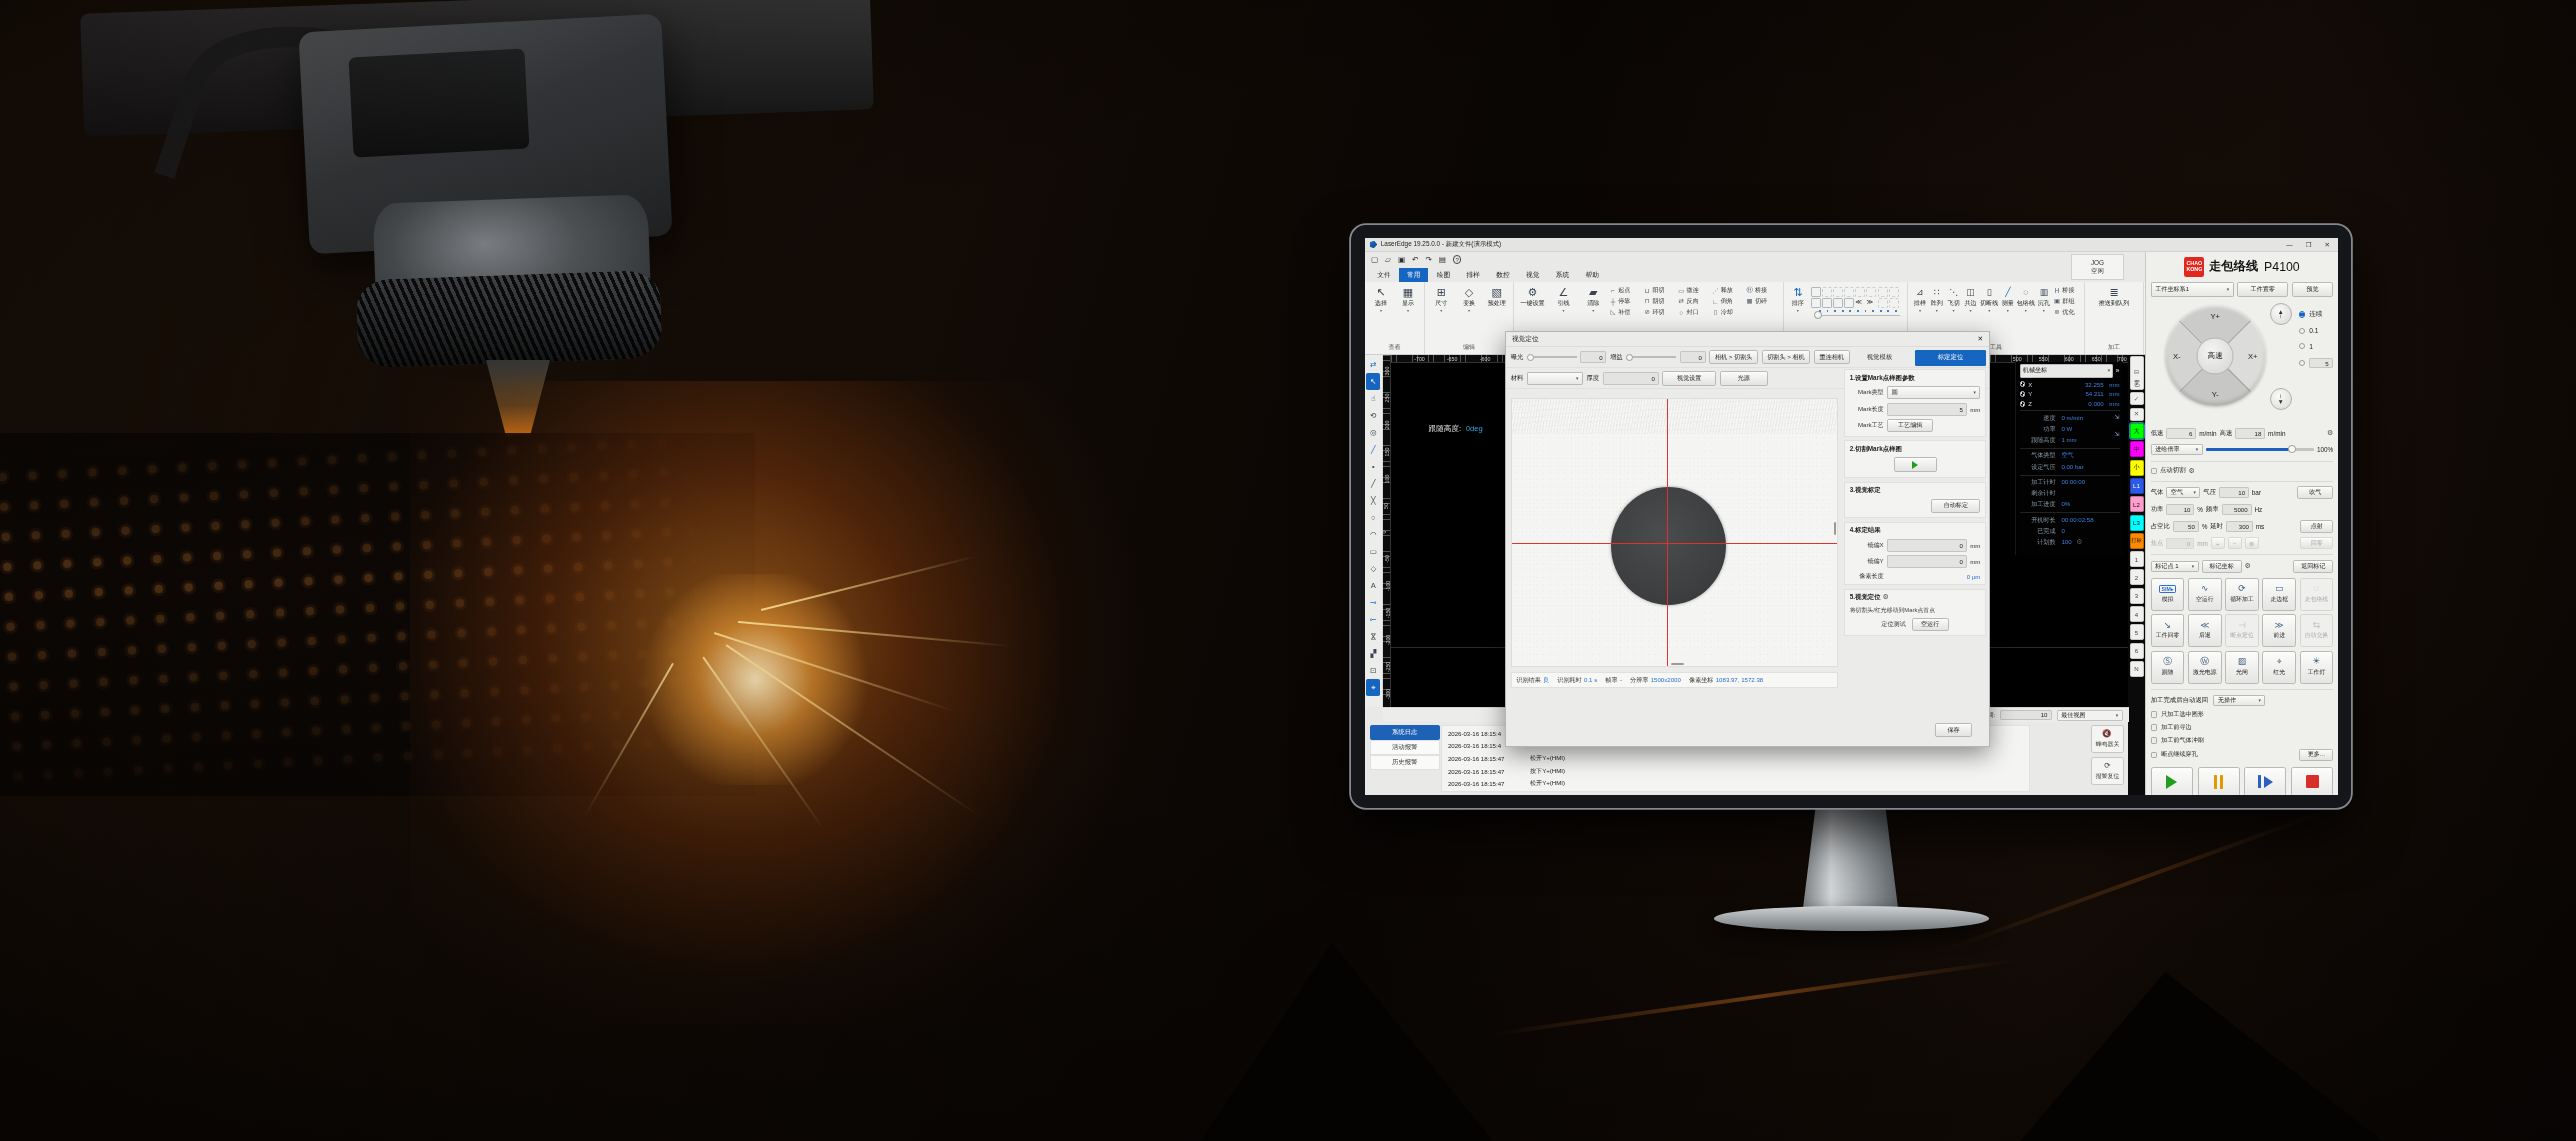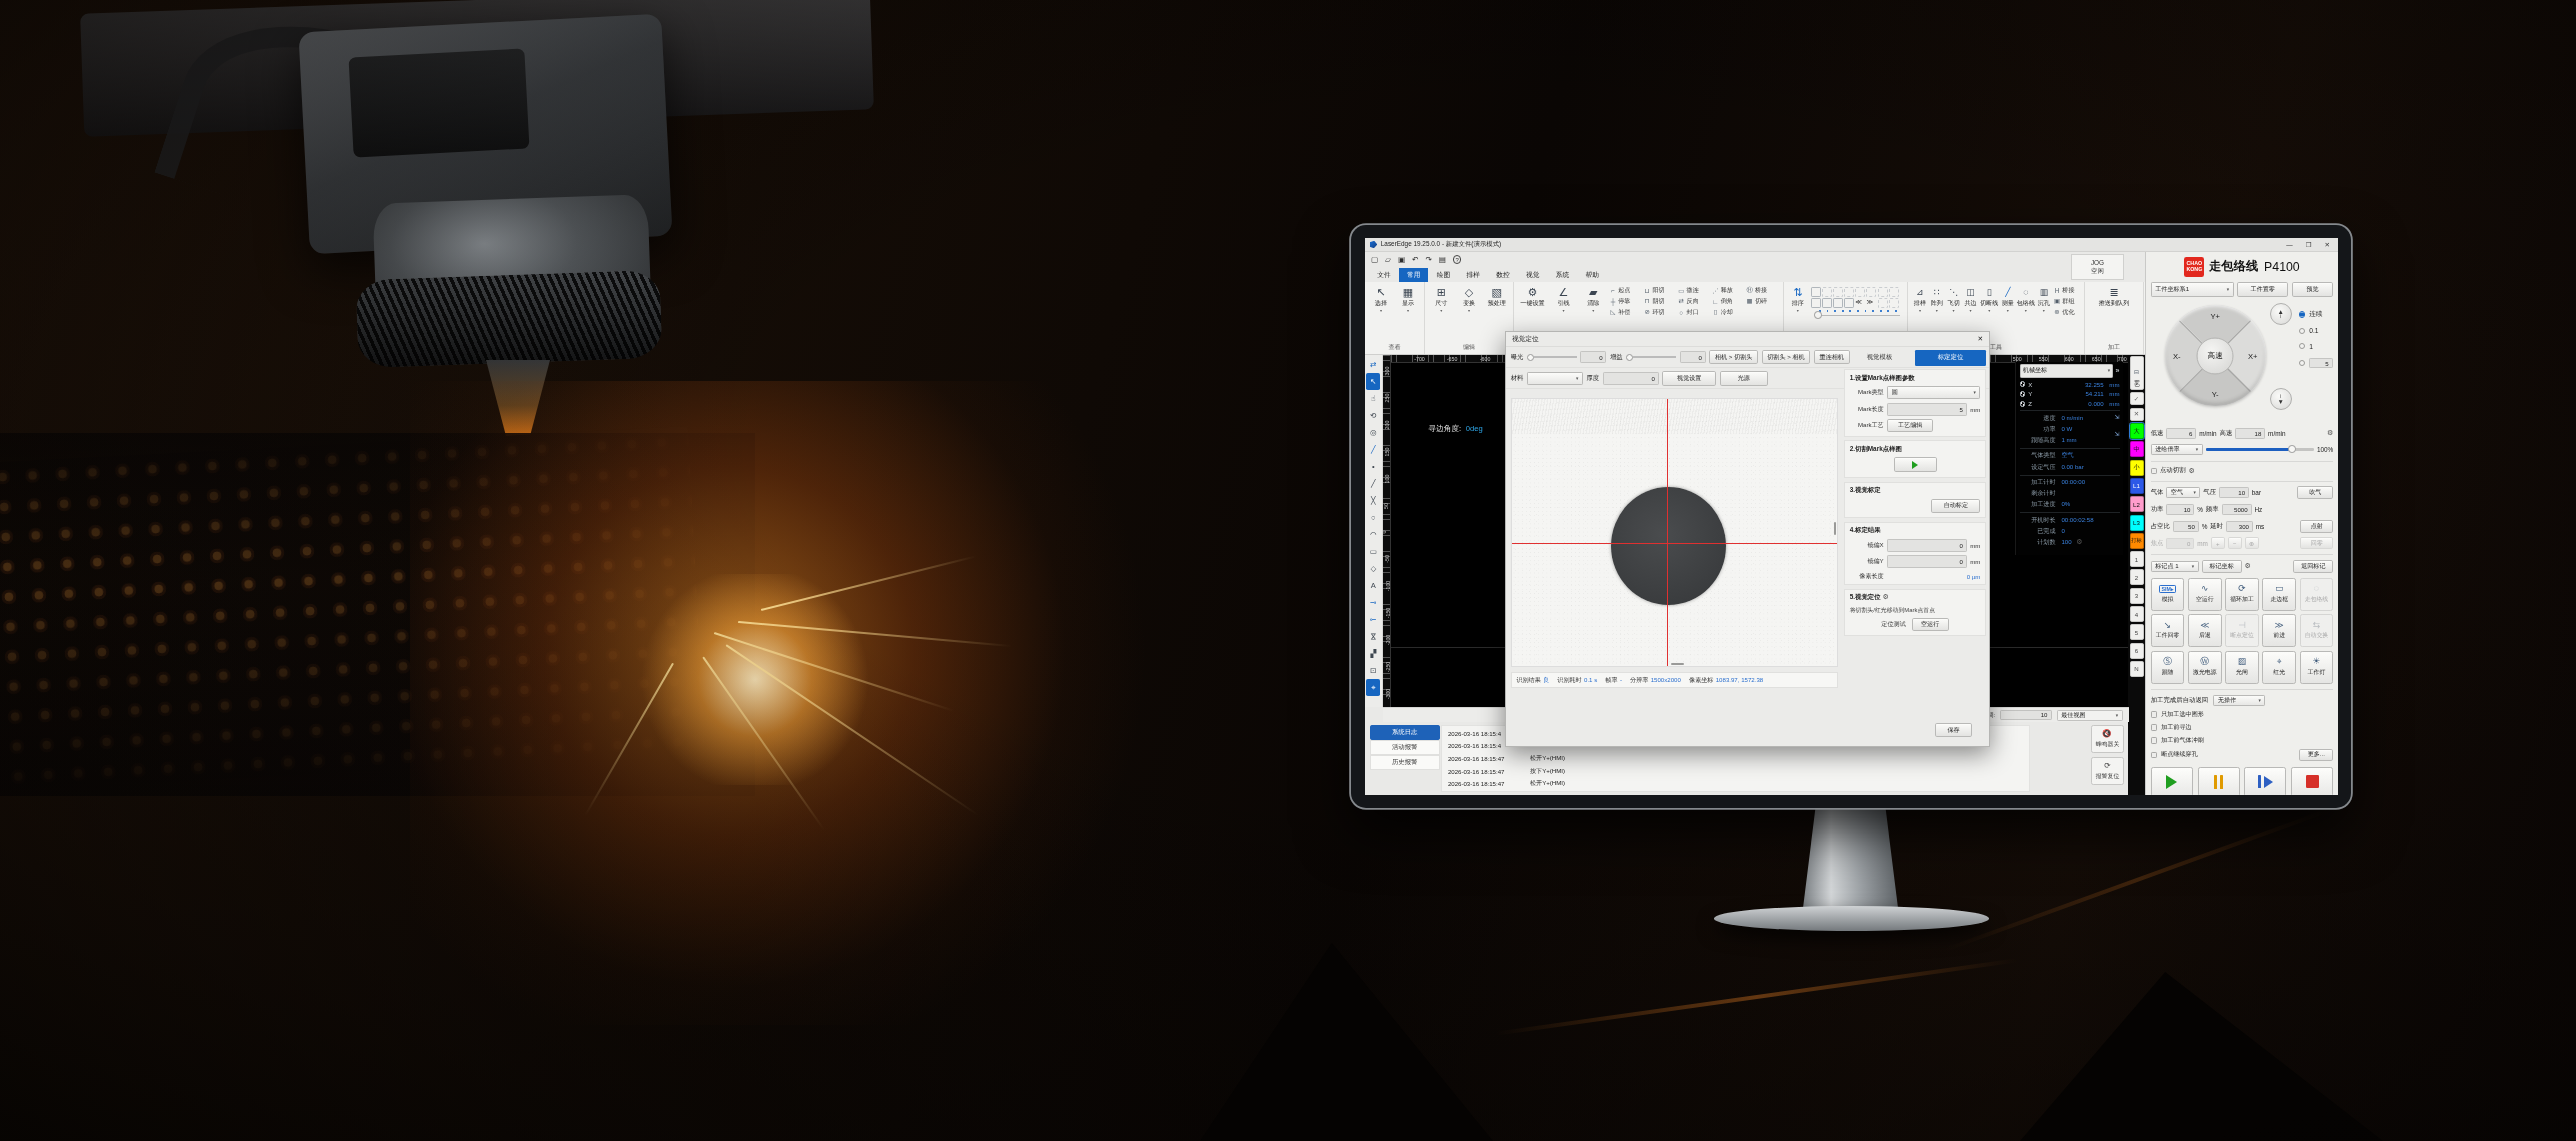--- a/index.html
+++ b/index.html
@@ -595,21 +595,21 @@
       <span class="rlnum" style="top:148px;">50</span>
       <span class="rlnum" style="top:174px;">0</span>
       <span class="rlnum" style="top:201px;">-50</span>
       <span class="rlnum" style="top:228px;">-100</span>
       <span class="rlnum" style="top:255px;">-150</span>
       <span class="rlnum" style="top:282px;">-200</span>
       <span class="rlnum" style="top:309px;">-250</span>
       <span class="rlnum" style="top:336px;">-300</span>
     </div>
     <div class="zeroline"></div>
-    <div class="edgeangle"><span>寻边角度:</span><b>0deg</b></div>
+    <div class="edgeangle"><span>跟随高度:</span><b>0deg</b></div>
   </div>
 
   <div class="abs coordpanel">
     <div class="cp-head">
       <div class="cp-dd">
           <span>机械坐标</span>
           <span class="caret">▾</span>
         </div>
       <span class="cp-exp">»</span>
     </div>

